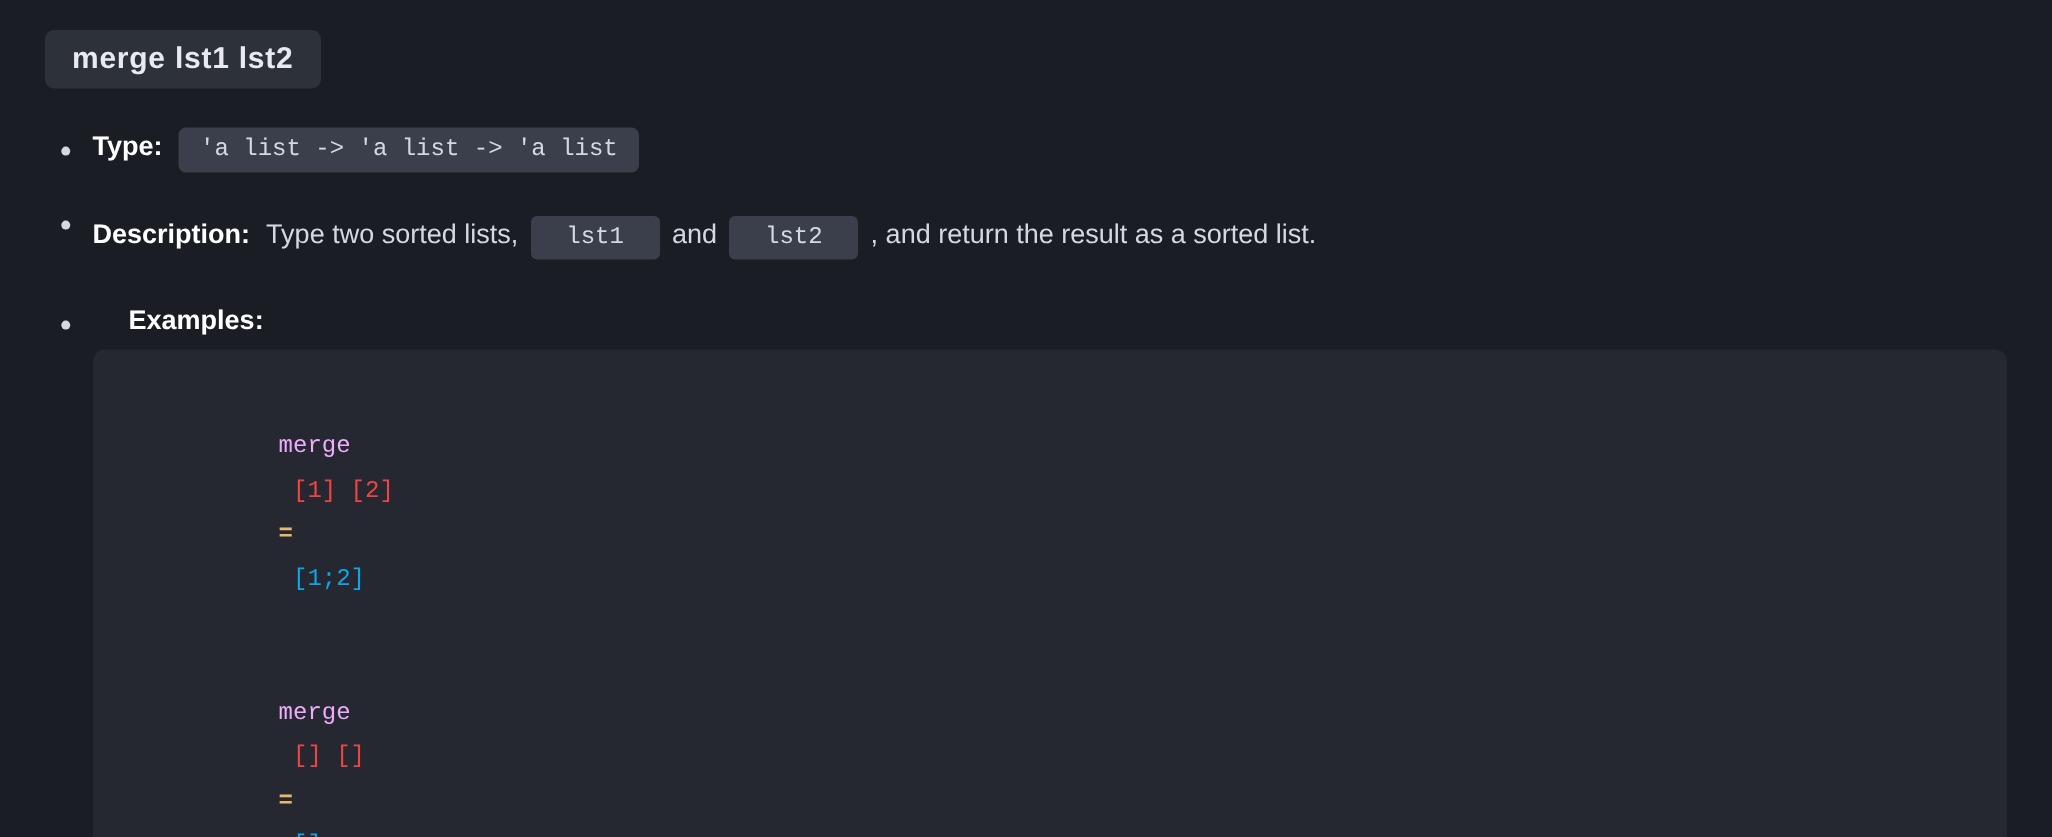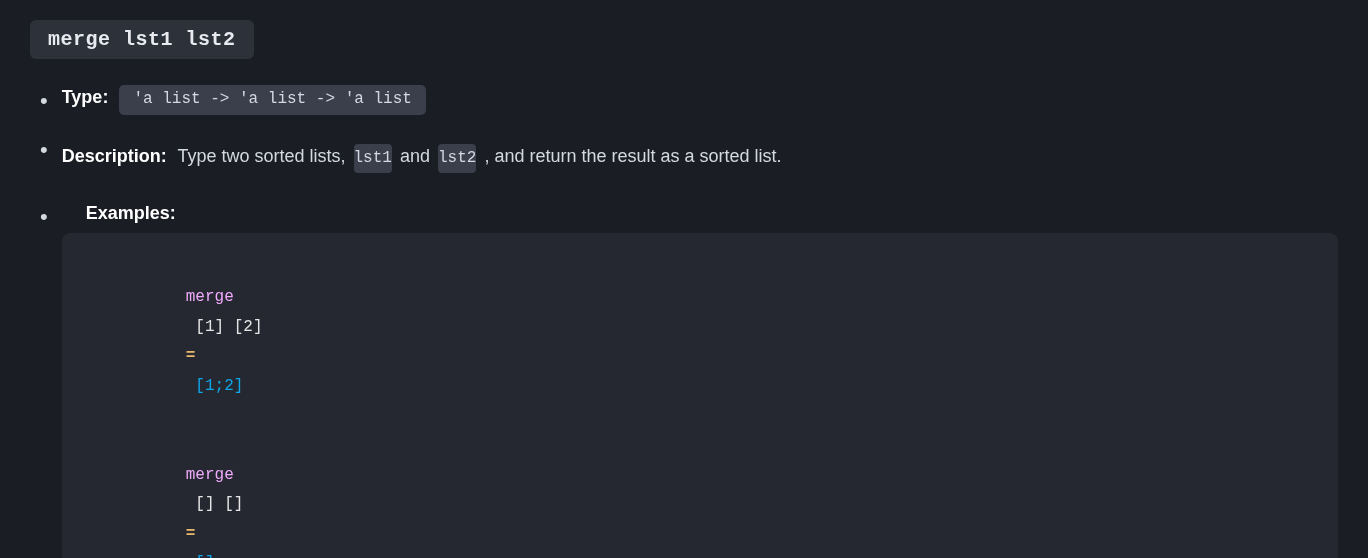--- a/index.html
+++ b/index.html
@@ -17,21 +17,21 @@
       min-height: 558px;
       padding: 20px 30px;
     }
 
     .function-header {
       display: inline-block;
       background-color: #2d3139;
       border-radius: 6px;
       padding: 8px 18px;
       margin-bottom: 24px;
-      font-family: Liberation Mono, monospace;
+      font-family: Liberation Sans, sans-serif;
       font-size: 20px;
       font-weight: bold;
       color: #e8eaf0;
       letter-spacing: 0.5px;
     }
 
     .bullet-list {
       list-style: none;
       padding-left: 10px;
     }
@@ -65,21 +65,21 @@
       padding: 2px 14px;
       font-family: 'Courier New', Courier, monospace;
       font-size: 16px;
       color: #d4d8e1;
     }
 
     .code-inline {
       display: inline-block;
       background-color: #3a3f4b;
       border-radius: 4px;
-      padding: 1px 0;
+      padding: 1px 24px;
       font-family: 'Courier New', Courier, monospace;
       font-size: 16px;
       color: #d4d8e1;
       margin: 12px 3px;
     }
 
     .description-content {
       flex: 1;
       line-height: 1.65;
       color: #d4d8e1;
@@ -99,21 +99,21 @@
       line-height: 1.85;
       white-space: pre;
     }
 
     .code-keyword {
       color: #f0abfc;
       font-family: Liberation Mono, monospace;
     }
 
     .code-list {
-      color: #e5e5e5;
+      color: #ef4444;
     }
 
     .code-equals {
       color: #e8b86d;
       font-weight: bold;
     }
 
     .code-result {
       color: #0ea5e9;
     }

